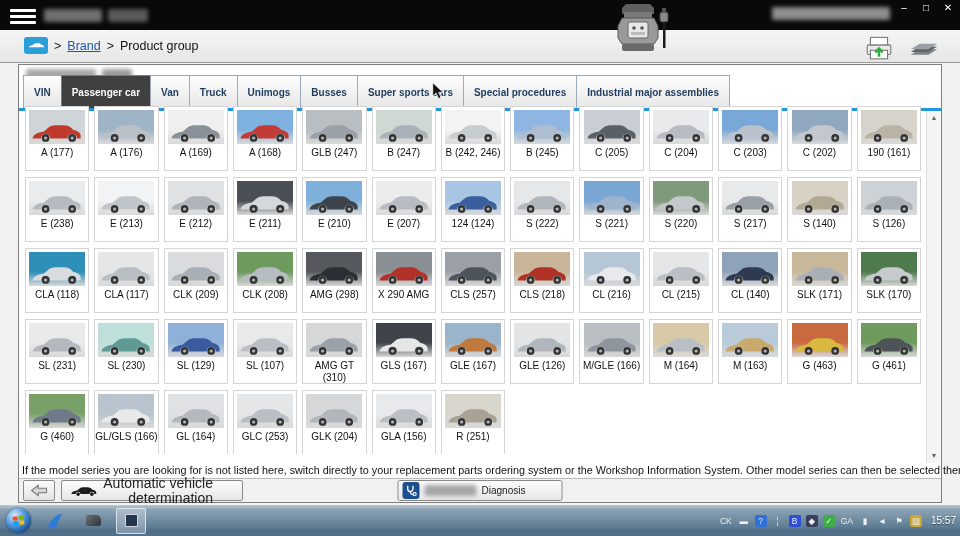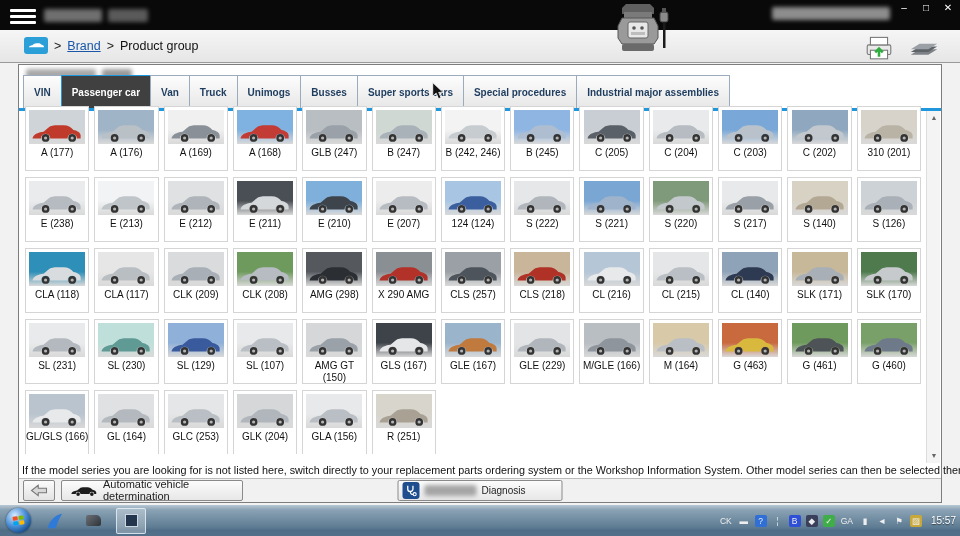--- a/index.html
+++ b/index.html
@@ -68,21 +68,21 @@
     white-space:nowrap; }
 
   .footer { position:absolute; left:0; bottom:0; width:100%; height:24px; background:#f1f1f1;
     border-top:1px solid #bbb; display:flex; align-items:center; }
   .back-btn { width:32px; height:21px; margin-left:4px; border:1px solid #8a8a8a; border-radius:2px;
     background:linear-gradient(180deg,#fcfcfc,#e3e3e3); display:flex; align-items:center;
     justify-content:center; cursor:pointer; }
   .auto-btn { height:21px; margin-left:6px; border:1px solid #8a8a8a; border-radius:2px;
     background:linear-gradient(180deg,#fcfcfc,#e7e7e7); display:flex; align-items:center; gap:5px;
     padding:0 8px; cursor:pointer; width:182px; }
-  .auto-btn .label { font-size:11px; color:#222; line-height:1.05; width:110px; }
+  .auto-btn .label { font-size:14px; color:#222; line-height:1.05; width:110px;text-align:right; }
   .diag-btn { position:absolute; left:50%; transform:translateX(-50%); height:21px; width:165px;
     border:1px solid #8a8a8a; border-radius:2px; background:linear-gradient(180deg,#fcfcfc,#e7e7e7);
     display:flex; align-items:center; gap:5px; padding:0 4px; cursor:pointer; }
   .diag-icon { width:17px; height:17px; background:#1f4e8f; border-radius:3px; display:flex;
     align-items:center; justify-content:center; }
   .diag-redact { width:52px; height:11px; background:#a5a5a5; }
   .diag-btn .label { font-size:10px; color:#222; }
 
   
   .taskbar { position:absolute; left:0; top:505px; width:960px; height:49px;
@@ -355,21 +355,21 @@
   <div class="tile">
     <div class="thumb" style="background: linear-gradient(rgb(215, 211, 202) 0%, rgb(215, 211, 202) 58%, rgb(217, 217, 217) 100%);">
       <svg viewBox="0 0 64 24">
         <path class="car-body" d="M3 19 C4 14 9 12 16 11 L22 6 C24.5 4 28 3.5 33 3.5 L40 3.5 C45 3.5 48.5 6 51.5 9 C56.5 10 60 12.5 60 15.5 L60 19 L55.5 19 A5.5 5.5 0 1 0 44.5 19 L24 19 A5.5 5.5 0 1 0 13 19 Z" fill="#b9b3a6"></path>
         <circle cx="18.5" cy="18.5" r="4.6" fill="#333"></circle>
                 <circle cx="18.5" cy="18.5" r="1.9" fill="#b5b5b5"></circle>
         <circle cx="50" cy="18.5" r="4.6" fill="#333"></circle>
                 <circle cx="50" cy="18.5" r="1.9" fill="#b5b5b5"></circle>
       </svg>
     </div>
-    <div class="tile-label">310 (201)</div>
+    <div class="tile-label">190 (161)</div>
   </div>
 
   <div class="tile">
     <div class="thumb" style="background: linear-gradient(rgb(233, 235, 237) 0%, rgb(233, 235, 237) 58%, rgb(217, 217, 217) 100%);">
       <svg viewBox="0 0 64 24">
         <path class="car-body" d="M3 19 C4 14 9 12 16 11 L22 6 C24.5 4 28 3.5 33 3.5 L40 3.5 C45 3.5 48.5 6 51.5 9 C56.5 10 60 12.5 60 15.5 L60 19 L55.5 19 A5.5 5.5 0 1 0 44.5 19 L24 19 A5.5 5.5 0 1 0 13 19 Z" fill="#b5bbc1"></path>
         <circle cx="18.5" cy="18.5" r="4.6" fill="#333"></circle>
                 <circle cx="18.5" cy="18.5" r="1.9" fill="#b5b5b5"></circle>
         <circle cx="50" cy="18.5" r="4.6" fill="#333"></circle>
                 <circle cx="50" cy="18.5" r="1.9" fill="#b5b5b5"></circle>
@@ -760,21 +760,21 @@
   <div class="tile">
     <div class="thumb" style="background: linear-gradient(rgb(213, 215, 217) 0%, rgb(213, 215, 217) 58%, rgb(217, 217, 217) 100%);">
       <svg viewBox="0 0 64 24">
         <path class="car-body" d="M3 19 C4 14 9 12 16 11 L22 6 C24.5 4 28 3.5 33 3.5 L40 3.5 C45 3.5 48.5 6 51.5 9 C56.5 10 60 12.5 60 15.5 L60 19 L55.5 19 A5.5 5.5 0 1 0 44.5 19 L24 19 A5.5 5.5 0 1 0 13 19 Z" fill="#9aa1a8"></path>
         <circle cx="18.5" cy="18.5" r="4.6" fill="#333"></circle>
                 <circle cx="18.5" cy="18.5" r="1.9" fill="#b5b5b5"></circle>
         <circle cx="50" cy="18.5" r="4.6" fill="#333"></circle>
                 <circle cx="50" cy="18.5" r="1.9" fill="#b5b5b5"></circle>
       </svg>
     </div>
-    <div class="tile-label">AMG GT (150)</div>
+    <div class="tile-label">AMG GT (310)</div>
   </div>
 
 
   <div class="tile">
     <div class="thumb" style="background: linear-gradient(rgb(62, 67, 73) 0%, rgb(62, 67, 73) 58%, rgb(217, 217, 217) 100%);">
       <svg viewBox="0 0 64 24">
         <path class="car-body" d="M3 19 C4 14 9 12 16 11 L22 6 C24.5 4 28 3.5 33 3.5 L40 3.5 C45 3.5 48.5 6 51.5 9 C56.5 10 60 12.5 60 15.5 L60 19 L55.5 19 A5.5 5.5 0 1 0 44.5 19 L24 19 A5.5 5.5 0 1 0 13 19 Z" fill="#e5e6e7"></path>
         <circle cx="18.5" cy="18.5" r="4.6" fill="#333"></circle>
                 <circle cx="18.5" cy="18.5" r="1.9" fill="#b5b5b5"></circle>
         <circle cx="50" cy="18.5" r="4.6" fill="#333"></circle>
@@ -800,21 +800,21 @@
   <div class="tile">
     <div class="thumb" style="background: linear-gradient(rgb(226, 228, 230) 0%, rgb(226, 228, 230) 58%, rgb(217, 217, 217) 100%);">
       <svg viewBox="0 0 64 24">
         <path class="car-body" d="M3 19 C4 14 9 12 16 11 L22 6 C24.5 4 28 3.5 33 3.5 L40 3.5 C45 3.5 48.5 6 51.5 9 C56.5 10 60 12.5 60 15.5 L60 19 L55.5 19 A5.5 5.5 0 1 0 44.5 19 L24 19 A5.5 5.5 0 1 0 13 19 Z" fill="#b0b6bc"></path>
         <circle cx="18.5" cy="18.5" r="4.6" fill="#333"></circle>
                 <circle cx="18.5" cy="18.5" r="1.9" fill="#b5b5b5"></circle>
         <circle cx="50" cy="18.5" r="4.6" fill="#333"></circle>
                 <circle cx="50" cy="18.5" r="1.9" fill="#b5b5b5"></circle>
       </svg>
     </div>
-    <div class="tile-label">GLE (229)</div>
+    <div class="tile-label">GLE (126)</div>
   </div>
 
   <div class="tile">
     <div class="thumb" style="background: linear-gradient(rgb(185, 190, 195) 0%, rgb(185, 190, 195) 58%, rgb(217, 217, 217) 100%);">
       <svg viewBox="0 0 64 24">
         <path class="car-body" d="M3 19 C4 14 9 12 16 11 L22 6 C24.5 4 28 3.5 33 3.5 L40 3.5 C45 3.5 48.5 6 51.5 9 C56.5 10 60 12.5 60 15.5 L60 19 L55.5 19 A5.5 5.5 0 1 0 44.5 19 L24 19 A5.5 5.5 0 1 0 13 19 Z" fill="#8f959c"></path>
         <circle cx="18.5" cy="18.5" r="4.6" fill="#333"></circle>
                 <circle cx="18.5" cy="18.5" r="1.9" fill="#b5b5b5"></circle>
         <circle cx="50" cy="18.5" r="4.6" fill="#333"></circle>
                 <circle cx="50" cy="18.5" r="1.9" fill="#b5b5b5"></circle>
@@ -829,20 +829,32 @@
         <path class="car-body" d="M3 19 C4 14 9 12 16 11 L22 6 C24.5 4 28 3.5 33 3.5 L40 3.5 C45 3.5 48.5 6 51.5 9 C56.5 10 60 12.5 60 15.5 L60 19 L55.5 19 A5.5 5.5 0 1 0 44.5 19 L24 19 A5.5 5.5 0 1 0 13 19 Z" fill="#b9bfc4"></path>
         <circle cx="18.5" cy="18.5" r="4.6" fill="#333"></circle>
                 <circle cx="18.5" cy="18.5" r="1.9" fill="#b5b5b5"></circle>
         <circle cx="50" cy="18.5" r="4.6" fill="#333"></circle>
                 <circle cx="50" cy="18.5" r="1.9" fill="#b5b5b5"></circle>
       </svg>
     </div>
     <div class="tile-label">M (164)</div>
   </div>
 
+  <div class="tile">
+    <div class="thumb" style="background: linear-gradient(rgb(185, 202, 216) 0%, rgb(185, 202, 216) 58%, rgb(217, 217, 217) 100%);">
+      <svg viewBox="0 0 64 24">
+        <path class="car-body" d="M3 19 C4 14 9 12 16 11 L22 6 C24.5 4 28 3.5 33 3.5 L40 3.5 C45 3.5 48.5 6 51.5 9 C56.5 10 60 12.5 60 15.5 L60 19 L55.5 19 A5.5 5.5 0 1 0 44.5 19 L24 19 A5.5 5.5 0 1 0 13 19 Z" fill="#c9a96e"></path>
+        <circle cx="18.5" cy="18.5" r="4.6" fill="#333"></circle>
+                <circle cx="18.5" cy="18.5" r="1.9" fill="#b5b5b5"></circle>
+        <circle cx="50" cy="18.5" r="4.6" fill="#333"></circle>
+                <circle cx="50" cy="18.5" r="1.9" fill="#b5b5b5"></circle>
+      </svg>
+    </div>
+    <div class="tile-label">M (163)</div>
+  </div>
 
   <div class="tile">
     <div class="thumb" style="background: linear-gradient(rgb(201, 106, 62) 0%, rgb(201, 106, 62) 58%, rgb(217, 217, 217) 100%);">
       <svg viewBox="0 0 64 24">
         <path class="car-body" d="M3 19 C4 14 9 12 16 11 L22 6 C24.5 4 28 3.5 33 3.5 L40 3.5 C45 3.5 48.5 6 51.5 9 C56.5 10 60 12.5 60 15.5 L60 19 L55.5 19 A5.5 5.5 0 1 0 44.5 19 L24 19 A5.5 5.5 0 1 0 13 19 Z" fill="#d8b93e"></path>
         <circle cx="18.5" cy="18.5" r="4.6" fill="#333"></circle>
                 <circle cx="18.5" cy="18.5" r="1.9" fill="#b5b5b5"></circle>
         <circle cx="50" cy="18.5" r="4.6" fill="#333"></circle>
                 <circle cx="50" cy="18.5" r="1.9" fill="#b5b5b5"></circle>
       </svg>

